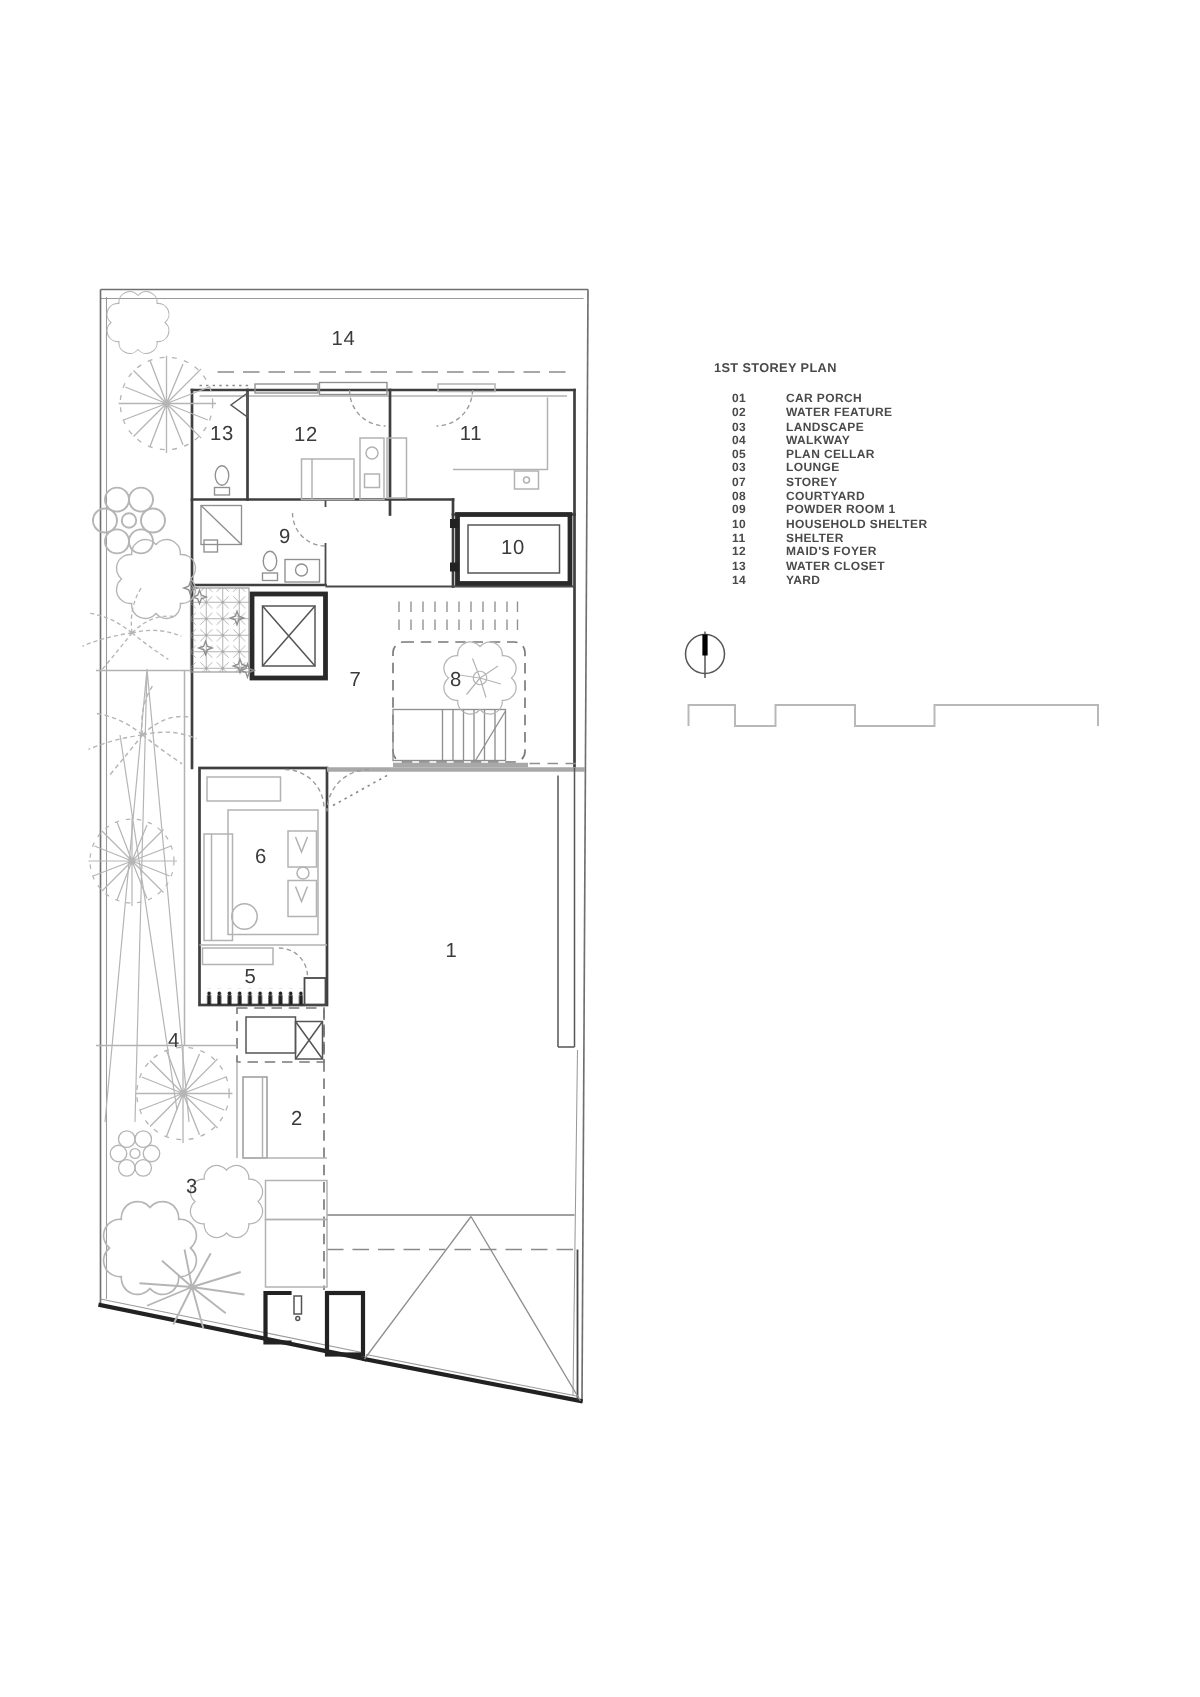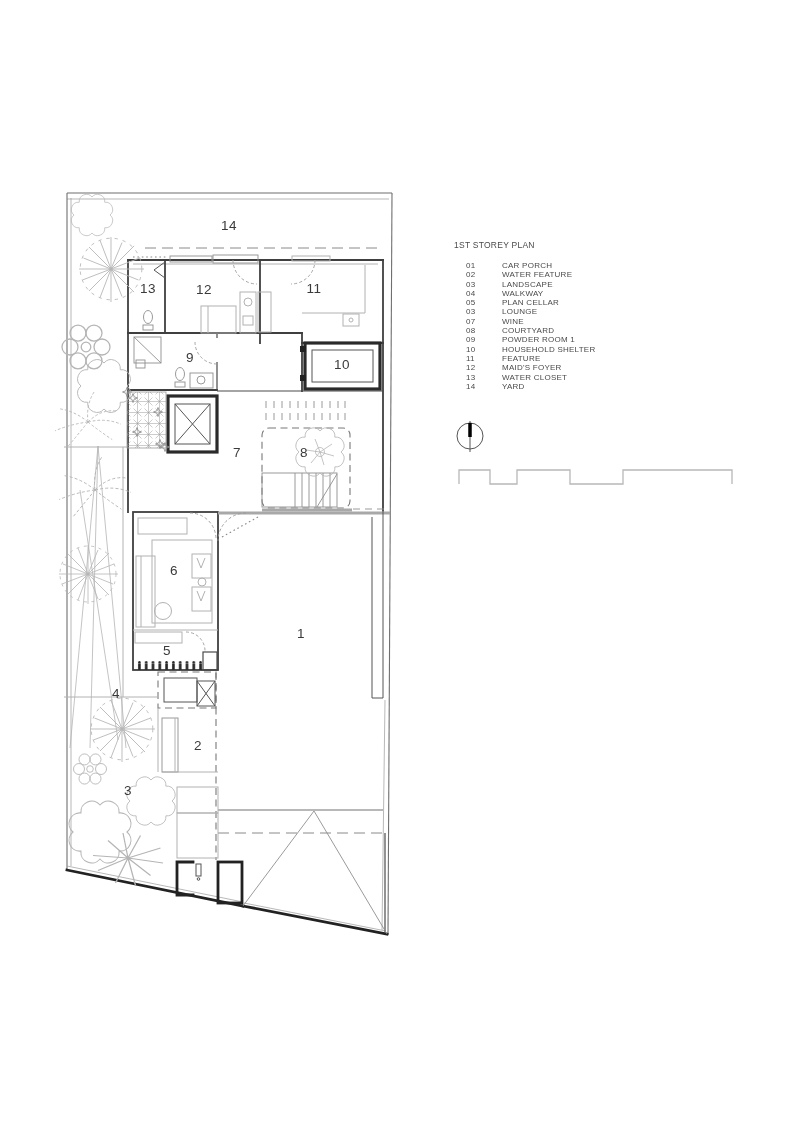--- a/index.html
+++ b/index.html
@@ -22,22 +22,22 @@
   .dashS{stroke:#8f8f8f;stroke-width:0.9;fill:none;stroke-dasharray:7 5;}
   .dot  {stroke:#888;stroke-width:1.1;fill:none;stroke-dasharray:1.6 2.8;}
   .darc {stroke:#9a9a9a;stroke-width:0.9;fill:none;stroke-dasharray:3 2.2;}
   .gray3{stroke:#a8a8a8;stroke-width:3;fill:none;}
   .gray1{stroke:#a0a0a0;stroke-width:1.3;fill:none;}
   .tree{stroke:#b5b5b5;stroke-width:0.8;fill:none;}
   .rl{font-family:"Liberation Sans",sans-serif;font-size:13.5px;fill:#3a3a3a;
       text-anchor:middle;letter-spacing:0.5px;}
 
   
-  .legend{position:absolute;left:454px;top:240px;color:#4a4a4a;
-          font-size:8px;letter-spacing:.25px;}
+  .legend{position:absolute;left:476px;top:240px;color:#4a4a4a;
+          font-size:8px;letter-spacing:.25px;font-weight:bold;}
   .legend-title{font-size:8.5px;margin-bottom:11px;}
   .legend-item{line-height:9.3px;white-space:nowrap;}
   .legend-item .num{display:inline-block;width:36px;padding-left:12px;}
 </style>
 </head>
 <body>
 
 <div class="page">
 
 <svg class="plan-svg" width="800" height="1131" viewBox="0 0 800 1131">
@@ -309,24 +309,24 @@
 
 <div class="legend">
   <div class="legend-title">1ST STOREY PLAN</div>
   <div class="legend-items">
     <div class="legend-item"><span class="num">01</span><span>CAR PORCH</span></div>
     <div class="legend-item"><span class="num">02</span><span>WATER FEATURE</span></div>
     <div class="legend-item"><span class="num">03</span><span>LANDSCAPE</span></div>
     <div class="legend-item"><span class="num">04</span><span>WALKWAY</span></div>
     <div class="legend-item"><span class="num">05</span><span>PLAN CELLAR</span></div>
     <div class="legend-item"><span class="num">03</span><span>LOUNGE</span></div>
-    <div class="legend-item"><span class="num">07</span><span>WINE</span></div>
+    <div class="legend-item"><span class="num">07</span><span>STOREY</span></div>
     <div class="legend-item"><span class="num">08</span><span>COURTYARD</span></div>
     <div class="legend-item"><span class="num">09</span><span>POWDER ROOM 1</span></div>
     <div class="legend-item"><span class="num">10</span><span>HOUSEHOLD SHELTER</span></div>
-    <div class="legend-item"><span class="num">11</span><span>FEATURE</span></div>
+    <div class="legend-item"><span class="num">11</span><span>SHELTER</span></div>
     <div class="legend-item"><span class="num">12</span><span>MAID'S FOYER</span></div>
     <div class="legend-item"><span class="num">13</span><span>WATER CLOSET</span></div>
     <div class="legend-item"><span class="num">14</span><span>YARD</span></div>
   </div>
 </div>
 
 </div>
 
 </body></html>

